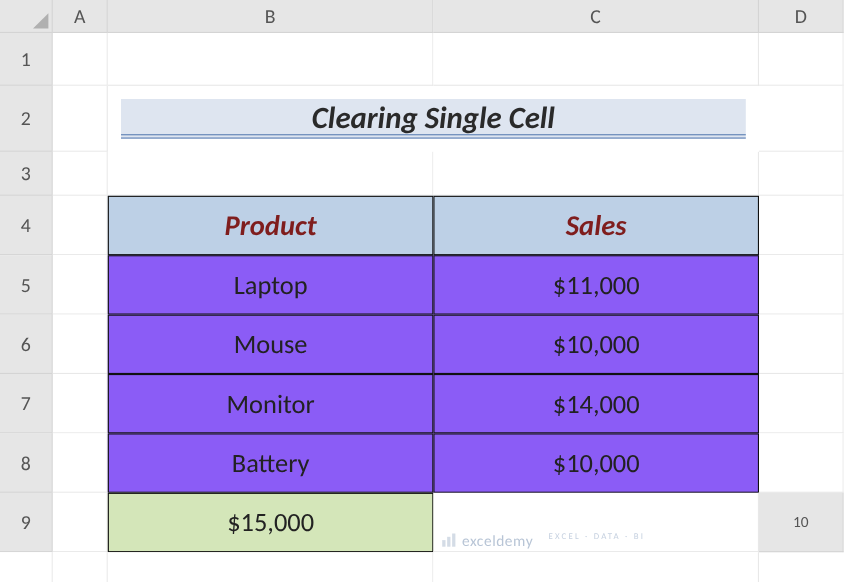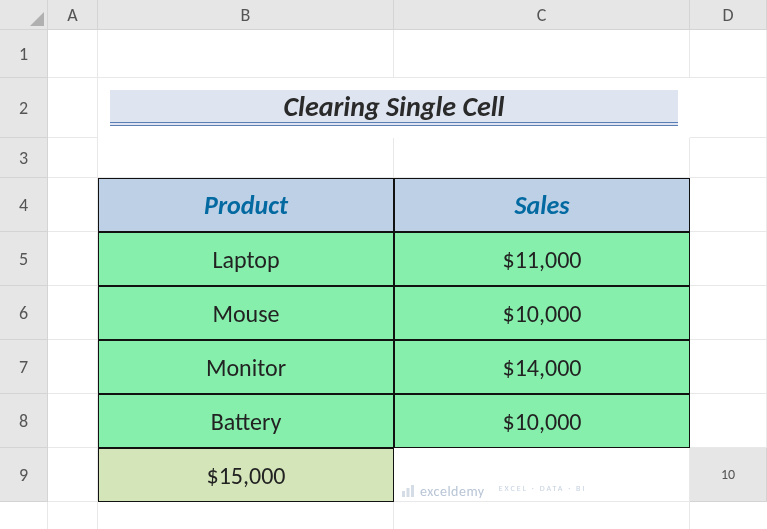--- a/index.html
+++ b/index.html
@@ -81,25 +81,25 @@
   }
   .th {
     background: #bdd0e6;
     border: 1.5px solid #111;
     display: flex;
     align-items: center;
     justify-content: center;
     font-size: 26px;
     font-style: italic;
     font-weight: bold;
-    color: #0369a1;
+    color: #7f1d1d;
   }
   .td {
     border: 1.5px solid #111;
-    background: #86efac;
+    background: #8b5cf6;
     display: flex;
     align-items: center;
     justify-content: center;
     font-size: 24px;
     color: #222;
   }
   .td.highlight {
     background: #d4e6b9;
   }
   .watermark {

